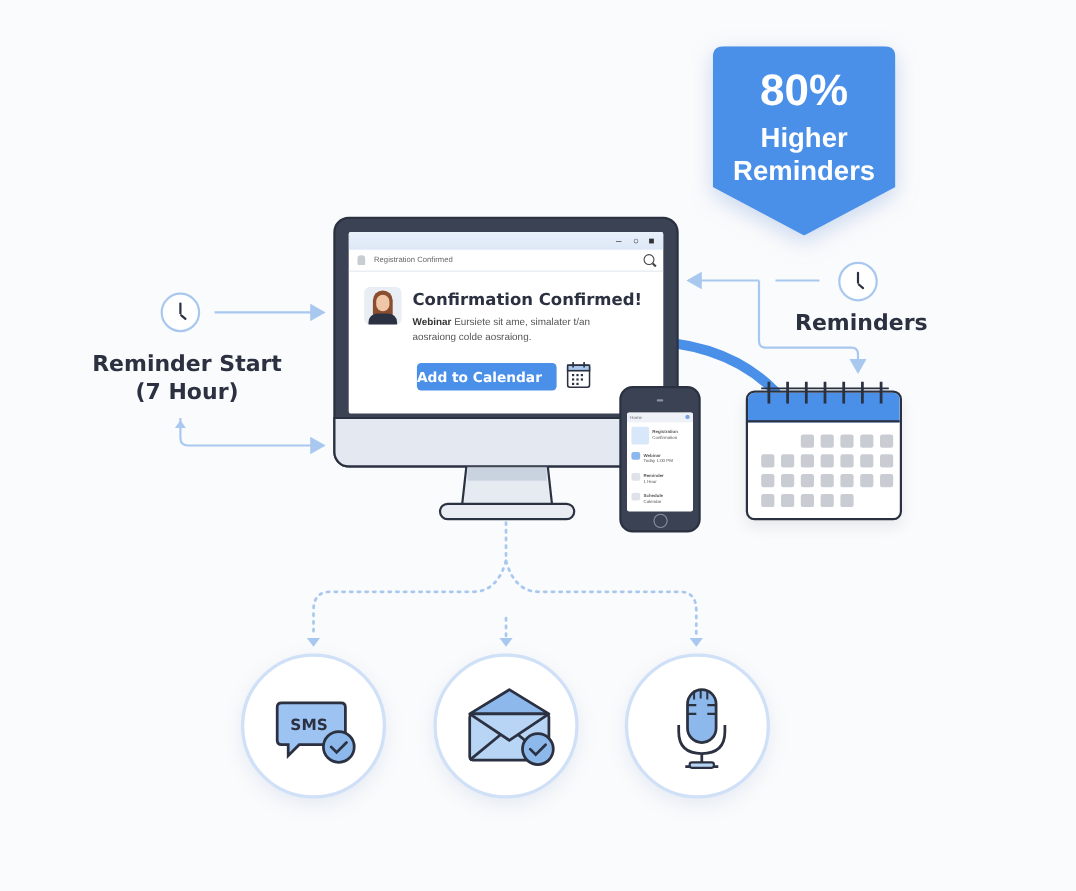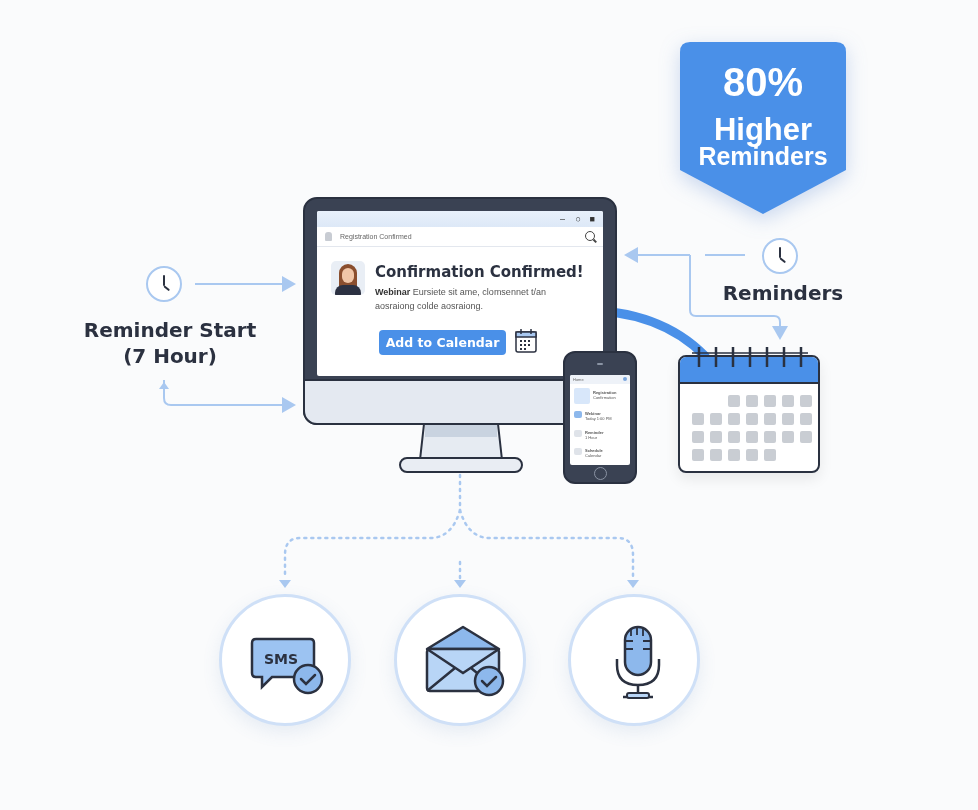--- a/index.html
+++ b/index.html
@@ -1,25 +1,25 @@
 <!DOCTYPE html>
 <html><head>
 <meta charset="utf-8">
 <style>
 *{box-sizing:border-box;margin:0;padding:0}
 html,body{width:978px;height:810px;background:#fafbfc;overflow:hidden}
 body{position:relative;font-family:"Liberation Sans",sans-serif;color:#2b3140}
 .abs{position:absolute}
 svg.lines{position:absolute;left:0;top:0;width:978px;height:810px;pointer-events:none}
 
-.badge{left:680px;top:42px;width:178px;height:172px}
+.badge{left:648px;top:42px;width:178px;height:172px}
 .badge svg{position:absolute;left:0;top:0;filter:drop-shadow(0 6px 10px rgba(60,110,200,.25))}
 .badge .txt{position:absolute;left:0;width:166px;text-align:center;color:#fff;font-weight:bold}
 .b-pct{top:18px;font-size:40px}
-.b-l1{top:70px;font-size:31px}
+.b-l1{top:70px;font-size:25px}
 .b-l2{top:100px;font-size:25px}
 
 .label{font-weight:bold;font-size:20px;color:#2b3140;text-align:center;font-family:"DejaVu Sans",sans-serif}
 .clock{width:36px;height:36px;border:2.5px solid #a9c8f0;border-radius:50%;background:#fff}
 .clock:before{content:"";position:absolute;left:15px;top:7px;width:2px;height:11px;background:#2b3140;border-radius:1px}
 .clock:after{content:"";position:absolute;left:16px;top:17px;width:7px;height:2px;background:#2b3140;transform:rotate(40deg);transform-origin:0 50%;border-radius:1px}
 
 .mon{left:303px;top:197px;width:314px;height:228px;background:#3a4253;border-radius:14px;border:2px solid #2a3140}
 .mon .screen{position:absolute;left:12px;top:12px;width:286px;height:165px;background:#fff;border-radius:2px;overflow:hidden}
 .mon .chin{position:absolute;left:-2px;top:180px;width:314px;height:46px;background:#e4e9f1;border:2px solid #2a3140;border-top:2px solid #2a3140;border-radius:0 0 14px 14px}
@@ -30,21 +30,21 @@
 .addr .t{position:absolute;left:23px;top:6px}
 .srch{position:absolute;right:8px;top:4px;width:10px;height:10px;border:1.5px solid #444;border-radius:50%}
 .srch:after{content:"";position:absolute;left:7px;top:8px;width:4px;height:1.5px;background:#444;transform:rotate(45deg)}
 .avatar{left:14px;top:50px;width:34px;height:34px;border-radius:5px;background:#e9eef5;overflow:hidden}
 .av-hair{position:absolute;left:8px;top:3px;width:18px;height:26px;background:#8a4e2e;border-radius:9px 9px 3px 3px}
 .av-face{position:absolute;left:11px;top:7px;width:12px;height:15px;background:#f0c6a8;border-radius:6px}
 .av-body{position:absolute;left:4px;top:24px;width:26px;height:12px;background:#2c3142;border-radius:8px 8px 0 0}
 .h1{left:58px;top:52px;font-size:15px;font-weight:bold;color:#2b3140;font-family:"DejaVu Sans",sans-serif;white-space:nowrap}
 .body1{left:58px;top:74px;font-size:9px;color:#555;line-height:14px;width:220px}
 .body1 b{color:#333}
-.cta{left:62px;top:119px;width:127px;height:25px;background:#4a90e8;border-radius:4px;color:#fff;font-size:12.5px;font-weight:bold;text-align:center;line-height:25px;font-family:"DejaVu Sans",sans-serif}
+.cta{left:62px;top:119px;width:127px;height:25px;background:#4a90e8;border-radius:4px;color:#fff;font-size:12.5px;font-weight:bold;line-height:25px;font-family:"DejaVu Sans",sans-serif}
 .calicon{left:198px;top:117px;width:22px;height:26px}
 
 .phone{left:563px;top:351px;width:74px;height:133px;background:#3a4253;border:2px solid #2a3140;border-radius:12px}
 .phone .pscr{position:absolute;left:5px;top:22px;width:60px;height:90px;background:#fff;border-radius:2px;overflow:hidden}
 .phone .home{position:absolute;left:29px;top:114px;width:13px;height:13px;border:1.5px solid #8a93a3;border-radius:50%}
 .phone .spk{position:absolute;left:32px;top:10px;width:6px;height:2px;background:#8a93a3;border-radius:1px}
 .prow{position:absolute;left:4px;font-size:4px;color:#555;line-height:5px}
 .pth{position:absolute;left:4px;width:12px;height:11px;border-radius:2px}
 
 .cal{left:678px;top:355px;width:142px;height:118px;background:#fff;border:2.5px solid #2a3140;border-radius:8px;overflow:hidden;box-shadow:0 6px 14px rgba(0,0,0,.08)}
@@ -122,21 +122,21 @@
       <span class="t">Registration Confirmed</span>
       <span class="srch"></span>
     </div>
     <div class="abs avatar">
       <div class="av-hair"></div>
         <div class="av-face"></div>
         <div class="av-body"></div>
     </div>
     <div class="abs h1">Confirmation Confirmed!</div>
     <div class="abs body1">
-      <b>Webinar</b><span> Eursiete sit ame, clomsennet t/an</span><br>
+      <b>Webinar</b><span> Eursiete sit ame, simalater t/an</span><br>
       <span>aosraiong colde aosraiong.</span>
     </div>
     <div class="abs cta">Add to Calendar</div>
     <svg class="abs calicon" viewBox="0 0 22 26">
       <rect x="1" y="4" width="20" height="20" rx="2" fill="#fff" stroke="#2b3140" stroke-width="1.5"></rect>
       <rect x="1" y="4" width="20" height="5" fill="#a9c8f0" stroke="#2b3140" stroke-width="1.5"></rect>
       <line x1="6" y1="1" x2="6" y2="6" stroke="#2b3140" stroke-width="1.5"></line>
         <line x1="16" y1="1" x2="16" y2="6" stroke="#2b3140" stroke-width="1.5"></line>
       <g fill="#2b3140">
           <rect x="5" y="12" width="2" height="2"></rect>

